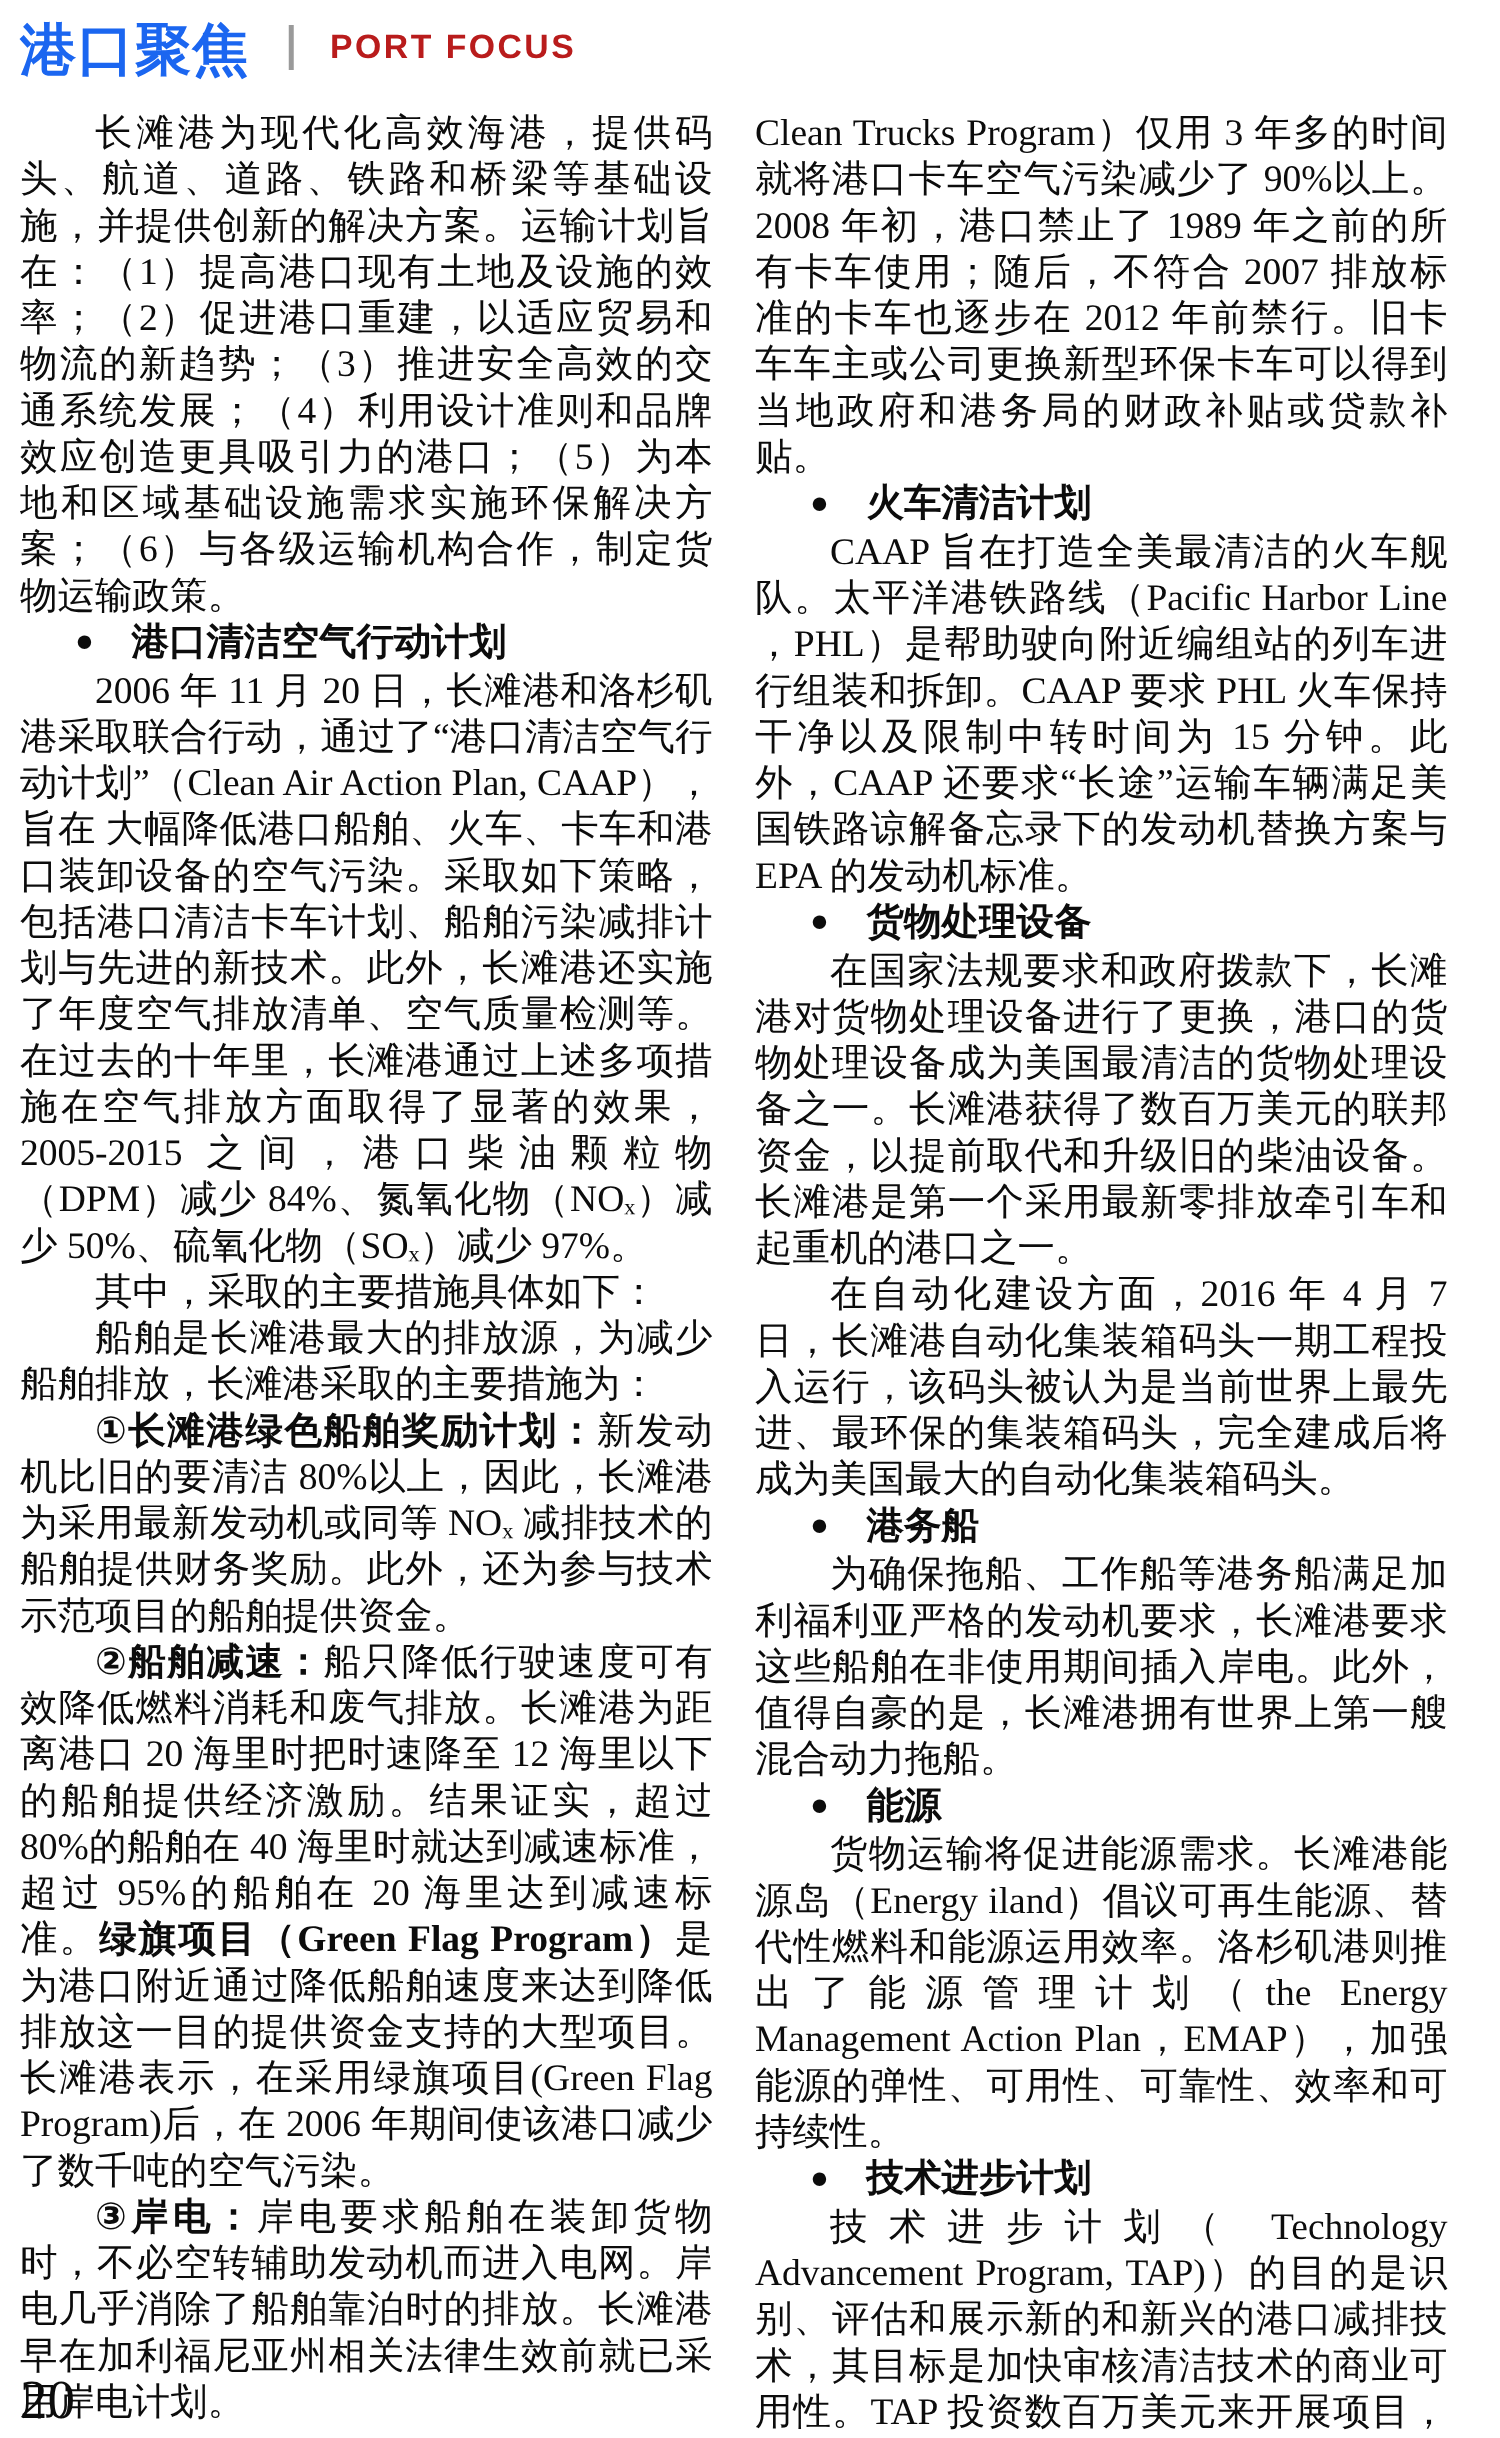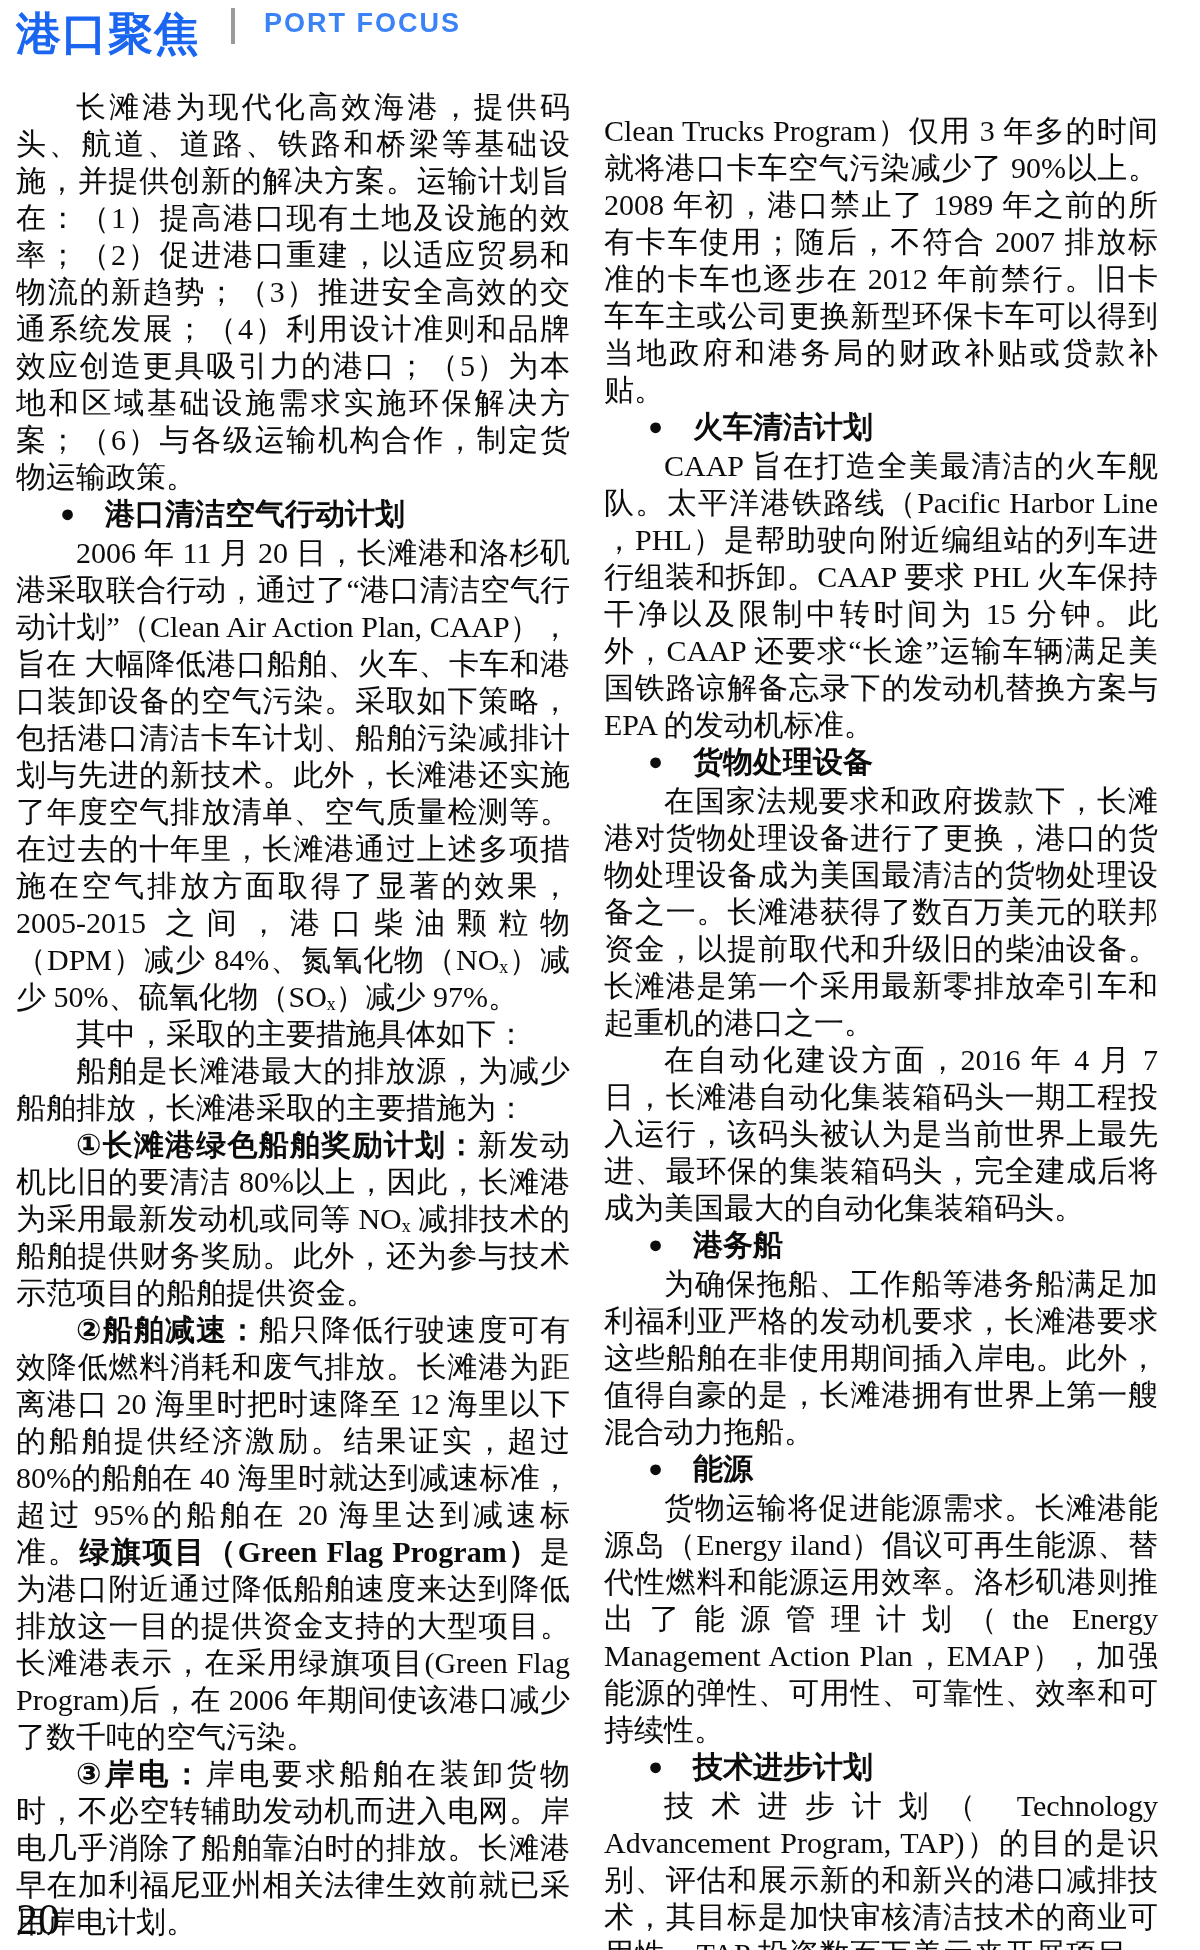--- a/index.html
+++ b/index.html
@@ -1,33 +1,33 @@
 <!DOCTYPE html>
 <html lang="zh"><head>
 <meta charset="utf-8">
 <style>
   html,body{margin:0;padding:0;background:#ffffff;}
   body{width:1200px;height:1950px;overflow:hidden;
        font-family:"Liberation Serif","DejaVu Serif",serif;color:#0c0c0c;}
   .page{position:relative;width:1200px;height:1950px;background:#ffffff;}
 
   
-  .hdr{display:flex;align-items:flex-start;padding:8px 0 0 16px;height:64px;gap:17px;}
+  .hdr{display:flex;align-items:center;padding:8px 0 0 16px;height:64px;gap:17px;}
   .hdr .t-cn{font-family:"Liberation Sans","DejaVu Sans",sans-serif;font-weight:bold;
              font-size:45px;line-height:52px;letter-spacing:1px;}
   .hdr .bar{width:4px;height:36px;background:#9a9a9a;margin:0 12px 4px 14px;}
   .hdr .t-en{font-family:"Liberation Sans","DejaVu Sans",sans-serif;font-weight:bold;
              font-size:27px;letter-spacing:2px;line-height:30px;margin-bottom:6px;}
 
   
   .content{display:flex;gap:34px;padding:16px 42px 0 16px;}
   .col{flex:1 1 0;font-size:30px;line-height:37px;text-align:justify;}
   .blk{margin:0;padding:0;}
   .indent{text-indent:2em;}
-  .noindent{text-indent:0;margin-top:24px;}
+  .noindent{text-indent:0;}
 
   
   .bullet{font-weight:bold;text-align:left;
           font-family:"Liberation Sans","DejaVu Sans",sans-serif;}
   .bullet .dot{display:inline-block;margin:0 30px 0 44px;font-size:25px;
                transform:translateY(-2px);}
 
   
   .lead{font-weight:bold;font-family:"Liberation Sans","DejaVu Sans",sans-serif;}
   .midb{font-weight:bold;margin-top:16px;}
@@ -36,21 +36,21 @@
            font-family:"Liberation Serif","DejaVu Serif",serif;}
 </style>
 </head>
 <body>
 
 <div class="page">
 
   <div class="hdr">
     <span class="t-cn" style="color:#1b66f0;">港口聚焦</span>
     <span class="bar"></span>
-    <span class="t-en" style="color:#3b82f6;">PORT FOCUS</span>
+    <span class="t-en" style="color:#b91c1c;">PORT FOCUS</span>
   </div>
 
   <div class="content">
 
     <div class="col">
       <p class="blk indent">长滩港为现代化高效海港，提供码头、航道、道路、铁路和桥梁等基础设施，并提供创新的解决方案。运输计划旨在：（1）提高港口现有土地及设施的效率；（2）促进港口重建，以适应贸易和物流的新趋势；（3）推进安全高效的交通系统发展；（4）利用设计准则和品牌效应创造更具吸引力的港口；（5）为本地和区域基础设施需求实施环保解决方案；（6）与各级运输机构合作，制定货物运输政策。</p>
       <div class="blk bullet"><span class="dot">●</span><span>港口清洁空气行动计划</span></div>
       <p class="blk indent">2006 年 11 月 20 日，长滩港和洛杉矶港采取联合行动，通过了“港口清洁空气行动计划”（Clean Air Action Plan, CAAP），旨在 大幅降低港口船舶、火车、卡车和港口装卸设备的空气污染。采取如下策略，包括港口清洁卡车计划、船舶污染减排计划与先进的新技术。此外，长滩港还实施了年度空气排放清单、空气质量检测等。在过去的十年里，长滩港通过上述多项措施在空气排放方面取得了显著的效果，2005-2015 之间，港口柴油颗粒物（DPM）减少 84%、氮氧化物（NOₓ）减少 50%、硫氧化物（SOₓ）减少 97%。</p>
       <p class="blk indent">其中，采取的主要措施具体如下：</p>
       <p class="blk indent">船舶是长滩港最大的排放源，为减少船舶排放，长滩港采取的主要措施为：</p>

